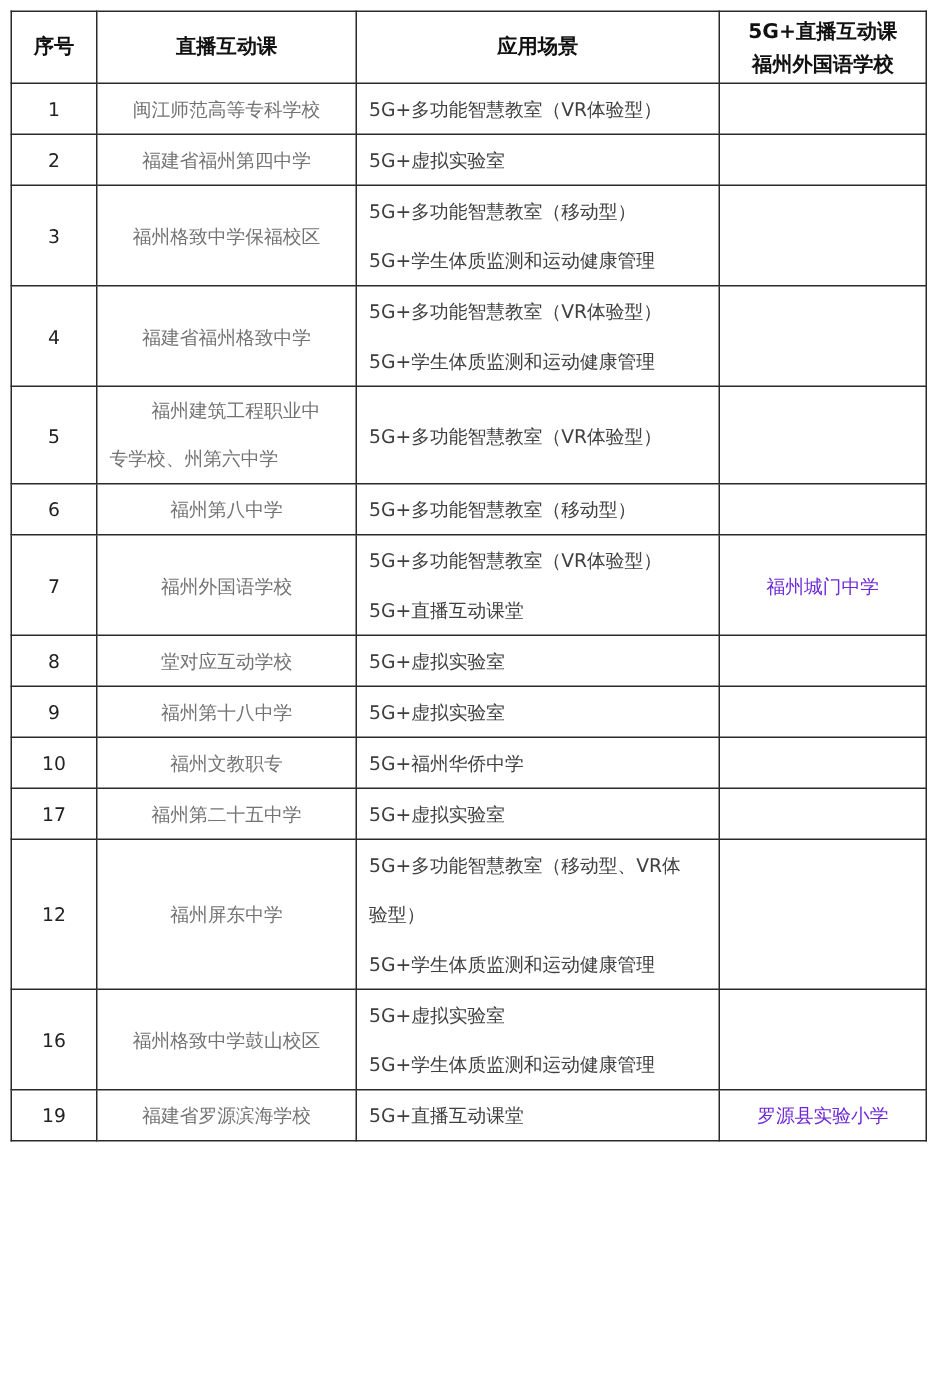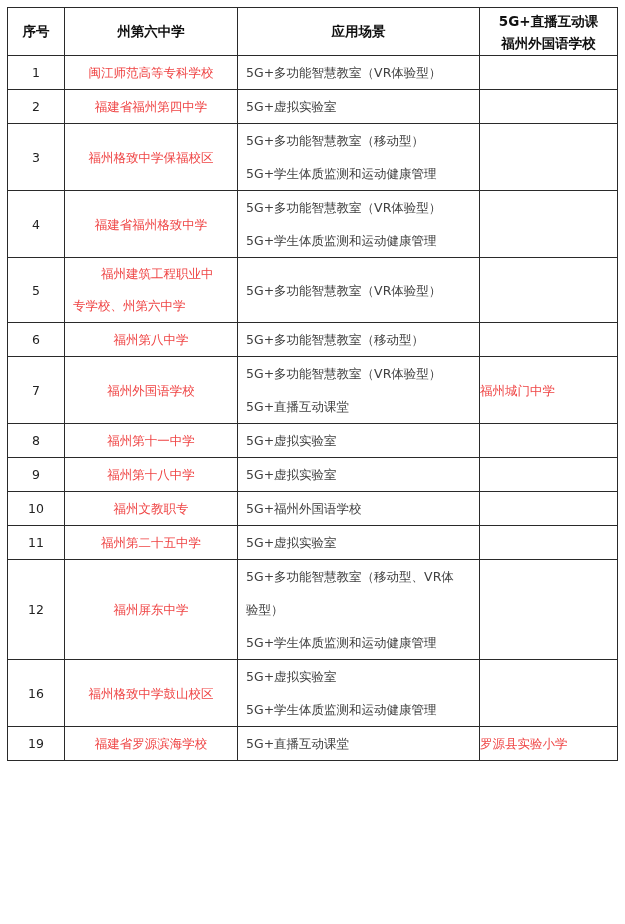--- a/index.html
+++ b/index.html
@@ -41,42 +41,42 @@
       font-weight: bold;
       font-size: 13.5px;
       color: #111111;
       text-align: center;
       height: 47px;
     }
     th.two-line {
       line-height: 22px;
     }
     td.num { text-align: center; color: #222; }
-    td.school { text-align: center; color: #ef4444; }
+    td.school { text-align: center; color: #737373; }
     td.school.two-line { text-align: left; line-height: 32px; padding-left: 8px; }
     td.school.two-line .l1 { padding-left: 28px; }
     td.scene { text-align: left; padding-left: 8px; color: #404040; }
-    td.partner { color: #ef4444; margin-top: 40px; }
+    td.partner { text-align: center; color: #6d28d9; margin-top: 40px; }
     .line { display: block; white-space: nowrap; }
   </style>
 </head>
 <body>
 
 <div class="table-wrap">
   <table>
     <colgroup>
       <col class="c1">
         <col class="c2">
         <col class="c3">
         <col class="c4">
     </colgroup>
     <thead>
       <tr>
         <th>序号</th>
-        <th>州第六中学</th>
+        <th>直播互动课</th>
         <th>应用场景</th>
         <th class="two-line">
           <span class="line">5G+直播互动课</span>
           <span class="line">福州外国语学校</span>
         </th>
       </tr>
     </thead>
     <tbody>
 
       <tr>
@@ -143,47 +143,47 @@
         <td class="school">福州外国语学校</td>
         <td class="scene">
           <span class="line">5G+多功能智慧教室（VR体验型）</span>
           <span class="line">5G+直播互动课堂</span>
         </td>
         <td class="partner">福州城门中学</td>
       </tr>
 
       <tr>
         <td class="num">8</td>
-        <td class="school">福州第十一中学</td>
+        <td class="school">堂对应互动学校</td>
         <td class="scene">
           <span class="line">5G+虚拟实验室</span>
         </td>
         <td class="partner"></td>
       </tr>
 
       <tr>
         <td class="num">9</td>
         <td class="school">福州第十八中学</td>
         <td class="scene">
           <span class="line">5G+虚拟实验室</span>
         </td>
         <td class="partner"></td>
       </tr>
 
       <tr>
         <td class="num">10</td>
         <td class="school">福州文教职专</td>
         <td class="scene">
-          <span class="line">5G+福州外国语学校</span>
-        </td>
-        <td class="partner"></td>
-      </tr>
-
-      <tr>
-        <td class="num">11</td>
+          <span class="line">5G+福州华侨中学</span>
+        </td>
+        <td class="partner"></td>
+      </tr>
+
+      <tr>
+        <td class="num">17</td>
         <td class="school">福州第二十五中学</td>
         <td class="scene">
           <span class="line">5G+虚拟实验室</span>
         </td>
         <td class="partner"></td>
       </tr>
 
       <tr>
         <td class="num">12</td>
         <td class="school">福州屏东中学</td>

